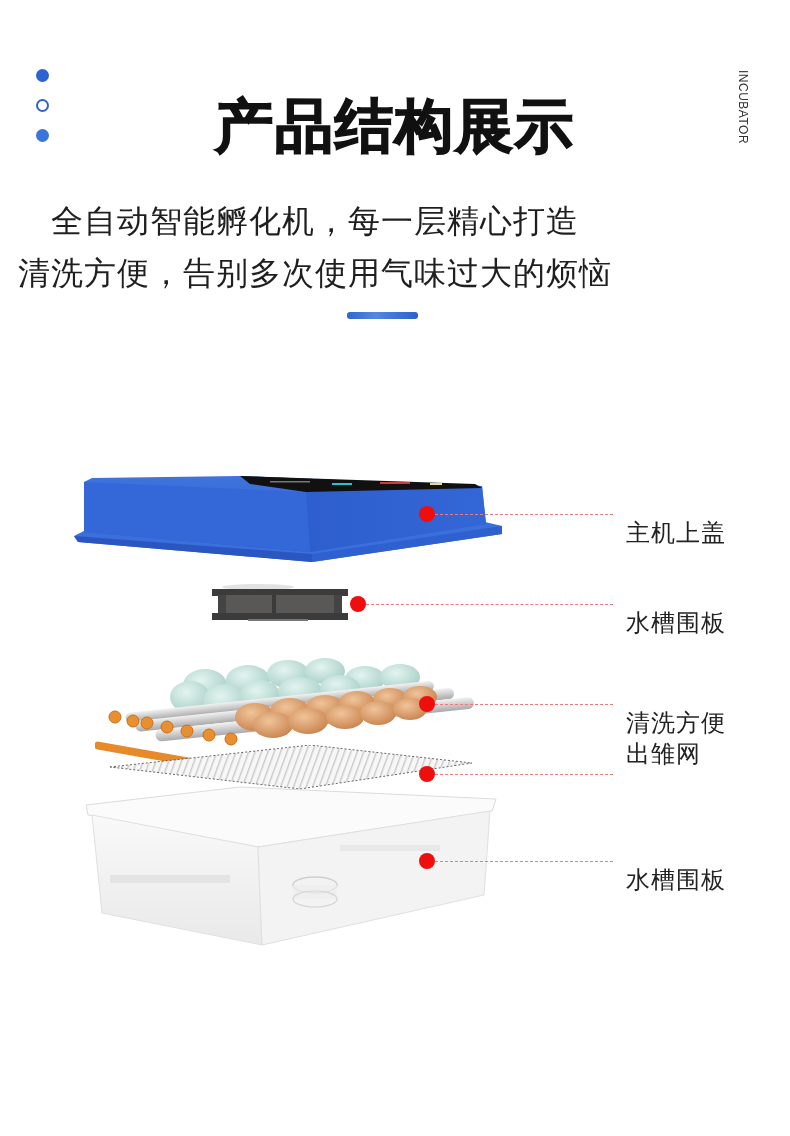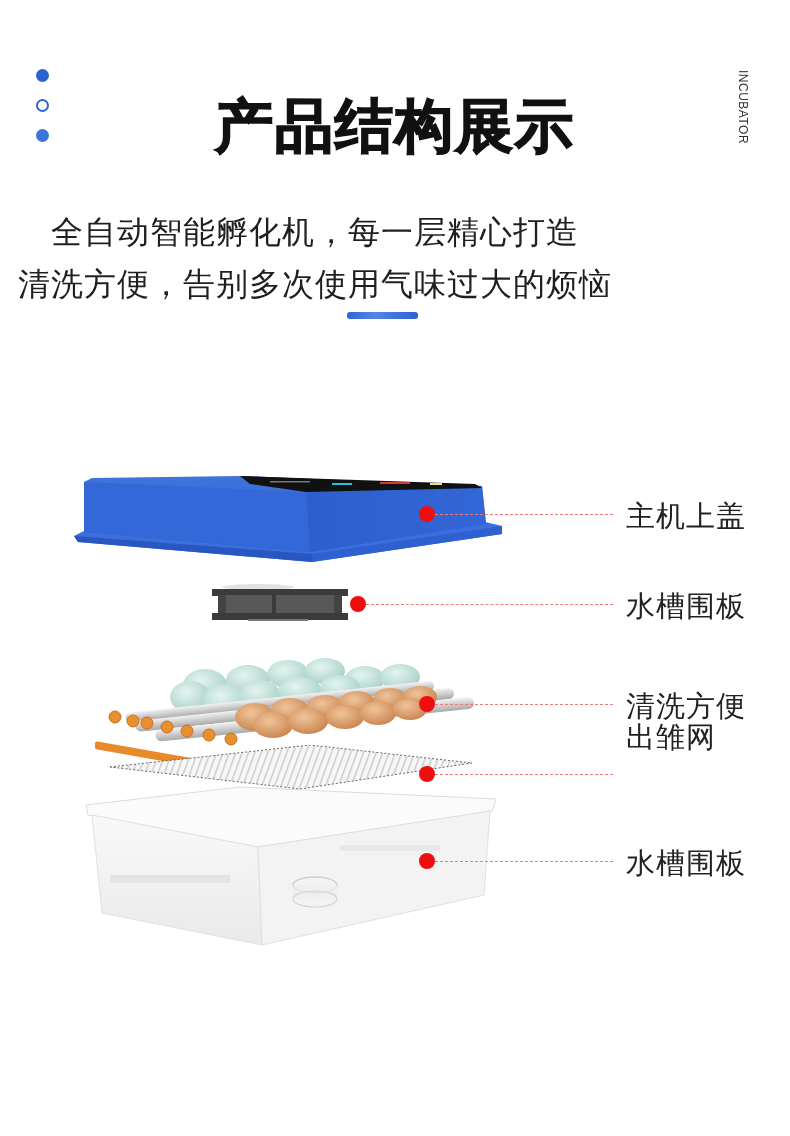--- a/index.html
+++ b/index.html
@@ -19,32 +19,32 @@
   }
 
   .title {
     position: absolute; left: 0; top: 88px; width: 790px; text-align: center;
     font-size: 58px; font-weight: 900; color: #111; letter-spacing: 2px;
     font-family: "DejaVu Sans", sans-serif;
     -webkit-text-stroke: 1.5px #111;
   }
   .subtitle {
     position: absolute; left: 0; width: 630px; text-align: center;
-    font-size: 32px; color: #1f1f1f; letter-spacing: 1px; margin-top: 11px;
+    font-size: 32px; color: #1f1f1f; letter-spacing: 1px;
   }
   .sub1 { top: 200px; }
   .sub2 { top: 252px; }
   .accent-bar {
     position: absolute; left: 347px; top: 312px; width: 71px; height: 7px; border-radius: 3px;
     background: linear-gradient(90deg, #2f66d4, #5486e2 40%, #2c60cf);
   }
 
   
   .label {
-    position: absolute; font-size: 29px; color: #222; left: 626px; letter-spacing: 1px;
+    position: absolute; font-size: 24px; color: #222; left: 626px; letter-spacing: 1px; margin-top: 20px;
   }
   .pin { position: absolute; width: 16px; height: 16px; border-radius: 50%; background: #ef0e0e; }
   .leader { position: absolute; height: 0; border-top: 1.5px dashed #f07a7a; }
 
   
   .lid { position: absolute; left: 70px; top: 474px; width: 435px; height: 100px; }
 
   
   .fan { position: absolute; left: 208px; top: 583px; width: 144px; height: 42px; }
 

